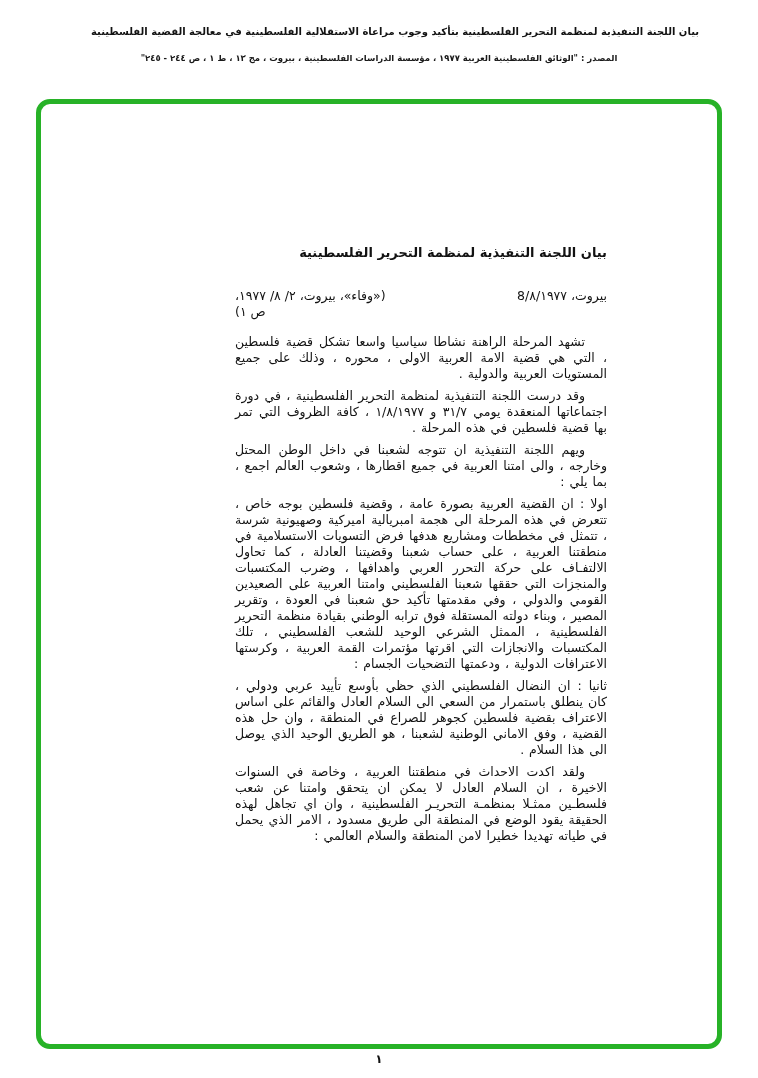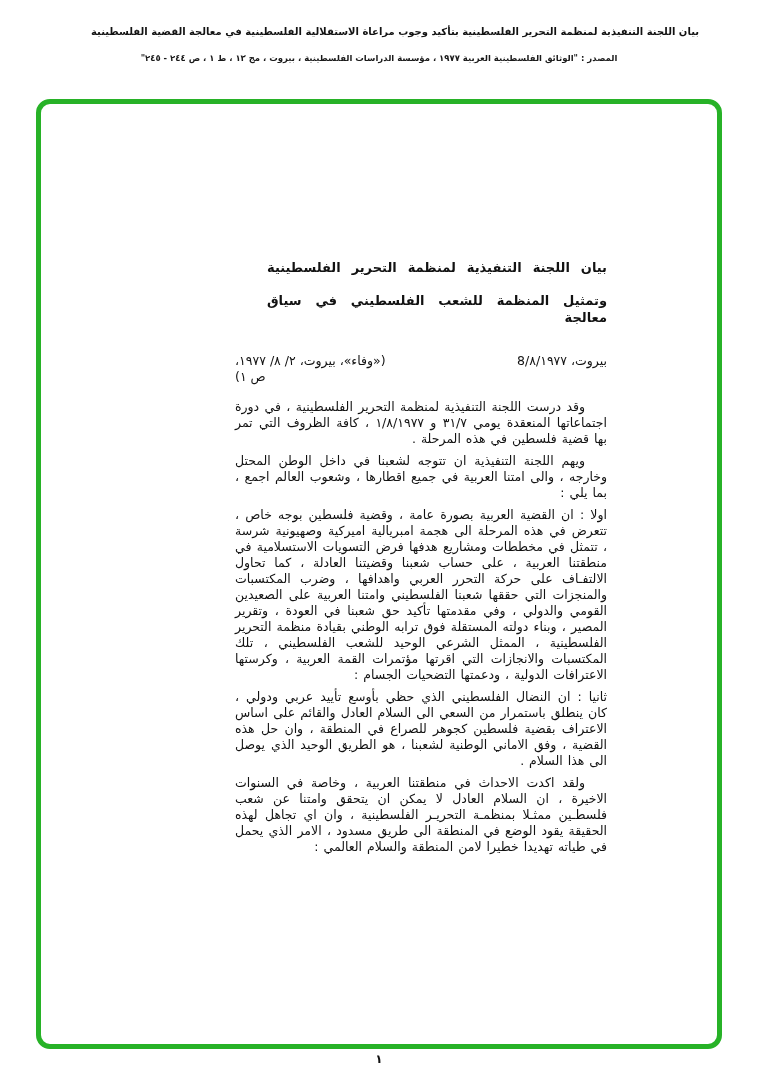--- a/index.html
+++ b/index.html
@@ -55,21 +55,20 @@
 
   .doc-title {
     width: 340px;
     font-weight: bold;
     font-size: 13px;
     line-height: 17.5px;
   }
   .doc-title .title-line {
     text-align: justify;
     text-align-last: justify;
-    margin-top: 15px;
   }
   .doc-title .title-line:last-child {
     text-align-last: right;
   }
 
   .dateline {
     margin-top: 26px;
     display: flex;
     flex-direction: row;
     justify-content: space-between;
@@ -108,29 +107,29 @@
 
 <div class="page-header-title">بيان اللجنة التنفيذية لمنظمة التحرير الفلسطينية بتأكيد وجوب مراعاة الاستقلالية الفلسطينية في معالجة القضية الفلسطينية</div>
 
 <div class="source-line">المصدر :  "الوثائق الفلسطينية العربية ١٩٧٧ ، مؤسسة الدراسات الفلسطينية ، بيروت ، مج ١٣ ، ط ١ ، ص ٢٤٤ - ٢٤٥"</div>
 
 <div class="document-frame">
   <div class="content">
 
     <div class="doc-title">
       <div class="title-line">بيان اللجنة التنفيذية لمنظمة التحرير الفلسطينية</div>
-      <div class="title-line">وتمثيل المنظمة للشعب الفلسطيني في سياق معالجة</div>
     </div>
 
     <div class="dateline">
       <span class="city-date">بيروت، 8/٨/١٩٧٧</span>
       <span class="citation">(«وفاء»، بيروت، ٢/ ٨/ ١٩٧٧، ص ١)</span>
     </div>
 
     <div class="body-text">
+      <p class="para indent">تشهد المرحلة الراهنة نشاطا سياسيا واسعا تشكل قضية فلسطين ، التي هي قضية الامة العربية الاولى ، محوره ، وذلك على جميع المستويات العربية والدولية .</p>
       <p class="para indent">وقد درست اللجنة التنفيذية لمنظمة التحرير الفلسطينية ، في دورة اجتماعاتها المنعقدة يومي ٣١/٧ و ١/٨/١٩٧٧ ، كافة الظروف التي تمر بها قضية فلسطين في هذه المرحلة .</p>
       <p class="para indent">ويهم اللجنة التنفيذية ان تتوجه لشعبنا في داخل الوطن المحتل وخارجه ، والى امتنا العربية في جميع اقطارها ، وشعوب العالم اجمع ، بما يلي :</p>
       <p class="para">اولا : ان القضية العربية بصورة عامة ، وقضية فلسطين بوجه خاص ، تتعرض في هذه المرحلة الى هجمة امبريالية اميركية وصهيونية شرسة ، تتمثل في مخططات ومشاريع هدفها فرض التسويات الاستسلامية في منطقتنا العربية ، على حساب شعبنا وقضيتنا العادلة ، كما تحاول الالتفـاف على حركة التحرر العربي واهدافها ، وضرب المكتسبات والمنجزات التي حققها شعبنا الفلسطيني وامتنا العربية على الصعيدين القومي والدولي ، وفي مقدمتها تأكيد حق شعبنا في العودة ، وتقرير المصير ، وبناء دولته المستقلة فوق ترابه الوطني بقيادة منظمة التحرير الفلسطينية ، الممثل الشرعي الوحيد للشعب الفلسطيني ، تلك المكتسبات والانجازات التي اقرتها مؤتمرات القمة العربية ، وكرستها الاعترافات الدولية ، ودعمتها التضحيات الجسام :</p>
       <p class="para">ثانيا : ان النضال الفلسطيني الذي حظي بأوسع تأييد عربي ودولي ، كان ينطلق باستمرار من السعي الى السلام العادل والقائم على اساس الاعتراف بقضية فلسطين كجوهر للصراع في المنطقة ، وان حل هذه القضية ، وفق الاماني الوطنية لشعبنا ، هو الطريق الوحيد الذي يوصل الى هذا السلام .</p>
       <p class="para indent">ولقد اكدت الاحداث في منطقتنا العربية ، وخاصة في السنوات الاخيرة ، ان السلام العادل لا يمكن ان يتحقق وامتنا عن شعب فلسطـين ممثـلا بمنظمـة التحريـر الفلسطينية ، وان اي تجاهل لهذه الحقيقة يقود الوضع في المنطقة الى طريق مسدود ، الامر الذي يحمل في طياته تهديدا خطيرا لامن المنطقة والسلام العالمي :</p>
     </div>
 
   </div>
 </div>
 

